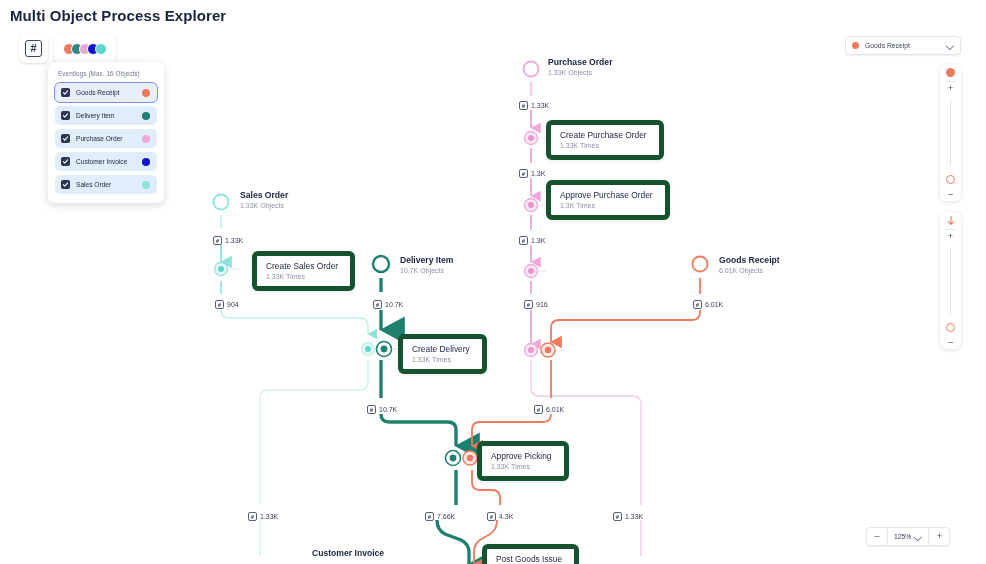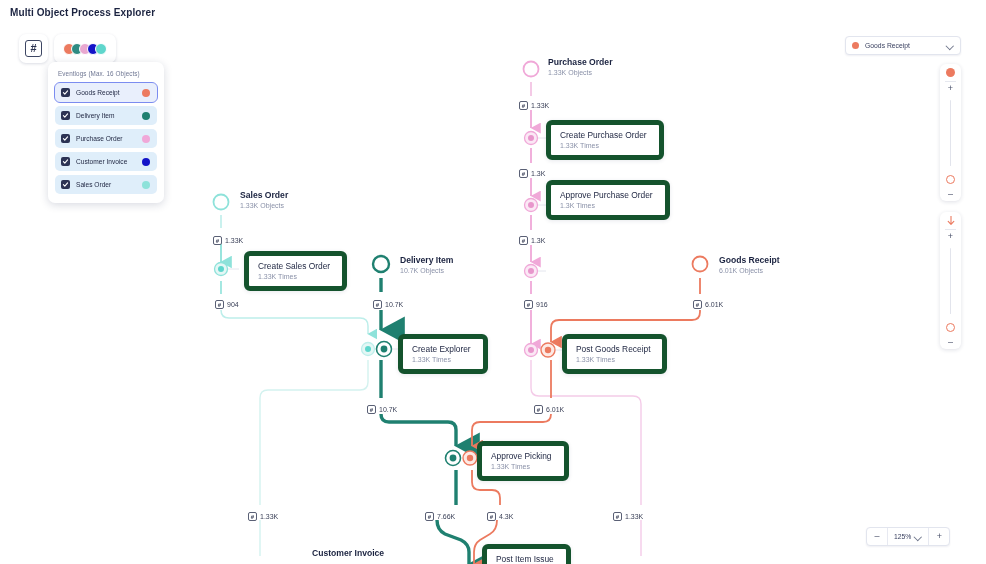--- a/index.html
+++ b/index.html
@@ -8,21 +8,21 @@
     width: 986px; height: 564px;
     background: #ffffff;
     font-family: "Liberation Sans", sans-serif;
     overflow: hidden;
   }
   #app { position: relative; width: 986px; height: 564px; background:#fff; }
 
   
   .app-title {
     position: absolute; left: 10px; top: 7px;
-    font-size: 10px; font-weight: 700; color: #1b2340;
+    font-size: 15px; font-weight: 700; color: #1b2340;
     letter-spacing: .1px;
   }
 
   
   .toolbar { position: absolute; left: 19px; top: 34px; display: flex; gap: 6px; align-items: flex-start; }
   .tool-btn {
     width: 29px; height: 29px; border-radius: 7px; background: #fff;
     box-shadow: 0 1px 3px rgba(25,35,80,.16);
     display: flex; align-items: center; justify-content: center;
   }
@@ -263,42 +263,38 @@
   </div>
 
   <div class="act-card" style="left:546px;top:120px">
     <div class="t">Create Purchase Order</div>
     <div class="s">1.33K Times</div>
   </div>
   <div class="act-card" style="left:546px;top:180px">
     <div class="t">Approve Purchase Order</div>
     <div class="s">1.3K Times</div>
   </div>
-  <div class="act-card" style="left:244px;top:251px">
+  <div class="act-card" style="left:252px;top:251px">
     <div class="t">Create Sales Order</div>
     <div class="s">1.33K Times</div>
   </div>
   <div class="act-card" style="left:398px;top:334px">
-    <div class="t">Create Explorer</div>
-    <div class="s">1.33K Times</div>
-  </div>
-  <div class="act-card" style="left:562px;top:334px">
-    <div class="t">Post Goods Receipt</div>
+    <div class="t">Create Delivery</div>
     <div class="s">1.33K Times</div>
   </div>
   <div class="act-card" style="left:477px;top:441px">
     <div class="t">Approve Picking</div>
     <div class="s">1.33K Times</div>
   </div>
 
   <div class="obj-head" style="left:312px;top:548px">
     <div class="name">Customer Invoice</div>
   </div>
   <div class="act-card" style="left:482px;top:544px">
-    <div class="t">Post Item Issue</div>
+    <div class="t">Post Goods Issue</div>
   </div>
 
   <div class="freq" style="left:519px;top:101px">
     <span class="hbox">#</span>
     <span class="fv">1.33K</span>
   </div>
   <div class="freq" style="left:519px;top:169px">
     <span class="hbox">#</span>
     <span class="fv">1.3K</span>
   </div>

